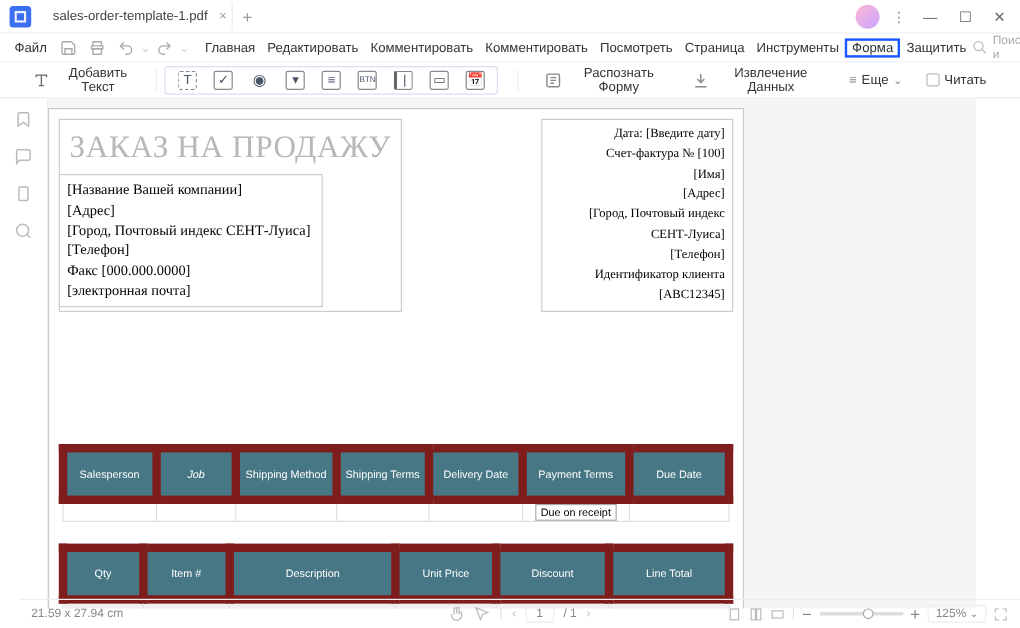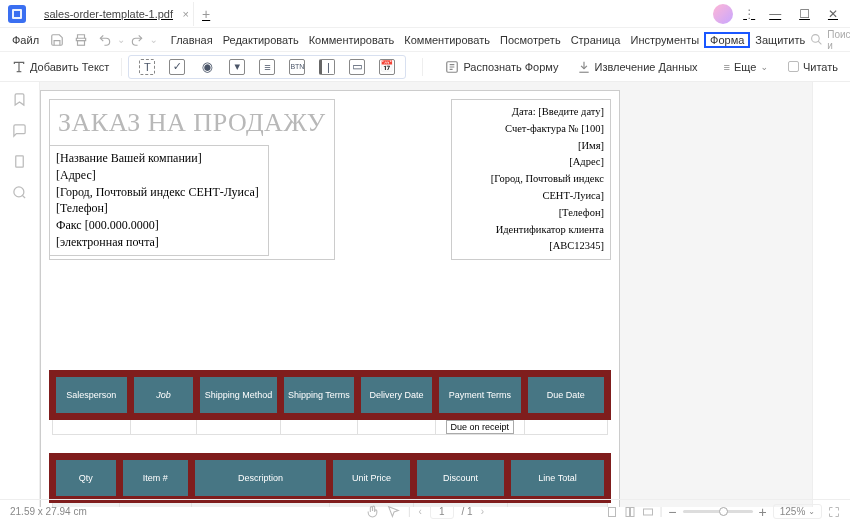--- a/index.html
+++ b/index.html
@@ -1,38 +1,38 @@
 <!DOCTYPE html>
 <html><head>
 <meta charset="utf-8">
 <style>
   * { box-sizing: border-box; margin: 0; padding: 0; }
   body { font-family: "Segoe UI", Arial, sans-serif; font-size: 12px; background: #fff; width: 850px; height: 523px; overflow: hidden; position: relative; }
   
-  .titlebar { height: 28px; display: flex; align-items: center; padding: 0 8px; border-bottom: 1px solid #f0f0f0; text-decoration: underline; }
+  .titlebar { height: 28px; display: flex; align-items: center; padding: 0 8px; border-bottom: 1px solid #f0f0f0; }
   .app-icon { width: 18px; height: 18px; background: #3a6ff1; border-radius: 3px; margin-right: 8px; display: flex; align-items: center; justify-content: center; }
   .app-icon svg { fill: #fff; }
   .tab { display: flex; align-items: center; height: 24px; padding: 0 20px 0 10px; border-right: 1px solid #eee; font-size: 11px; color: #444; position: relative; }
   .tab-close { position: absolute; right: 4px; color: #999; font-size: 11px; }
   .tab-add { margin-left: 8px; color: #999; font-size: 14px; }
   .title-right { margin-left: auto; display: flex; align-items: center; gap: 10px; }
   .avatar { width: 20px; height: 20px; border-radius: 50%; background: linear-gradient(135deg,#ffb6d5,#c7a6ff); }
   .dots { color: #888; }
   .winbtn { color: #666; padding: 0 4px; font-size: 12px; }
   
   .menubar { height: 24px; display: flex; align-items: center; padding: 0 6px; font-size: 11px; gap: 0; border-bottom: 1px solid #f0f0f0;}
   .menubar .file { padding: 0 6px; color: #333; }
   .menubar .iconbtn { padding: 0 5px; color: #888; font-size: 13px; }
   .menubar .sep { width: 1px; height: 14px; background: #ddd; margin: 0 4px; }
   .menubar .mitem { padding: 0 5px; color: #333; white-space: nowrap; }
   .menubar .mitem.active { border: 2px solid #1a56ff; padding: 0 4px; }
   .menubar .right { margin-left: auto; display: flex; align-items: center; gap: 4px; color: #aaa; }
   .menubar .chev { font-size: 10px; color: #ccc; }
   
-  .toolbar { height: 30px; display: flex; align-items: center; padding: 0 6px; gap: 6px; font-size: 11px; border-bottom: 1px solid #eee; }
+  .toolbar { height: 30px; display: flex; align-items: center; padding: 0 22px; gap: 6px; font-size: 11px; border-bottom: 1px solid #eee; text-align: center; }
   .addtext { display: flex; align-items: center; gap: 4px; color: #333; padding: 0 6px; }
   .ribbon-box { display: flex; align-items: center; gap: 14px; padding: 2px 10px; border: 1px solid #d8e0f0; border-radius: 3px; height: 24px; }
   .ribbon-box .ric { width: 16px; height: 16px; display: flex; align-items: center; justify-content: center; color: #4a5568; font-size: 11px; border: 1px solid #888; border-radius: 2px;}
   .ribbon-box .ric.noborder { border: none; font-size: 13px; }
   .tbtn { display: flex; align-items: center; gap: 4px; padding: 0 6px; color: #333; }
   .tbtn .ic { color: #888; }
   .toolbar .right { margin-left: auto; display: flex; align-items: center; gap: 8px; }
   .checkbox { width: 11px; height: 11px; border: 1px solid #bbb; border-radius: 2px; display: inline-block; }
   
   .main { display: flex; height: 425px; }
@@ -47,21 +47,21 @@
   .company-box { border: 1px solid #ccc; padding: 4px 6px; font-family: "Times New Roman", serif; font-size: 12px; line-height: 1.4; width: 220px; margin-top: 4px;}
   
   .tbl { width: 100%; border-collapse: collapse; margin-top: 40px; font-family: Arial,sans-serif; font-size: 9px; border: 1px solid #aaa;}
   .tbl th { background: #477684; color: #fff; font-weight: normal; padding: 13px 4px; text-align: center; border: 7px solid #7f1d1d; font-size: 9px;}
   .tbl td { border: 1px solid #e0e0e0; height: 14px; padding: 0 4px; font-size: 9px; text-align: center;}
   .dueon { border: 1px solid #aaa; display: inline-block; padding: 1px 4px; font-size: 9px;}
   .tbl2 { margin-top: 18px; }
   .tbl2 td { background: #fff; }
   .tbl2 tr:nth-child(even) td { background: #eef0f0; }
   
-  .statusbar { position: absolute; bottom: 0; left: 0; right: 0; height: 24px; border-top: 1px solid #eee; display: flex; align-items: center; padding: 0 10px; font-size: 10px; color: #888; gap: 8px;}
+  .statusbar { position: absolute; bottom: 0; left: 16px; right: 0; height: 24px; border-top: 1px solid #eee; display: flex; align-items: center; padding: 0 10px; font-size: 10px; color: #888; gap: 8px;}
   .statusbar .center { position: absolute; left: 50%; transform: translateX(-50%); display: flex; align-items: center; gap: 8px;}
   .statusbar .sbright { margin-left: auto; display: flex; align-items: center; gap: 6px; }
   .pagenum { border: 1px solid #eee; padding: 1px 8px; border-radius: 3px;}
   .zoomslider { width: 70px; height: 3px; background: #ddd; position: relative; border-radius: 2px;}
   .zoomslider .knob { position: absolute; left: 36px; top: -3px; width: 9px; height: 9px; background: #fff; border: 1px solid #aaa; border-radius: 50%;}
   .zoombox { border: 1px solid #eee; padding: 1px 6px; border-radius: 3px; display: flex; align-items: center; gap: 3px;}
   
   svg { display: block; }
 </style>
 </head>

